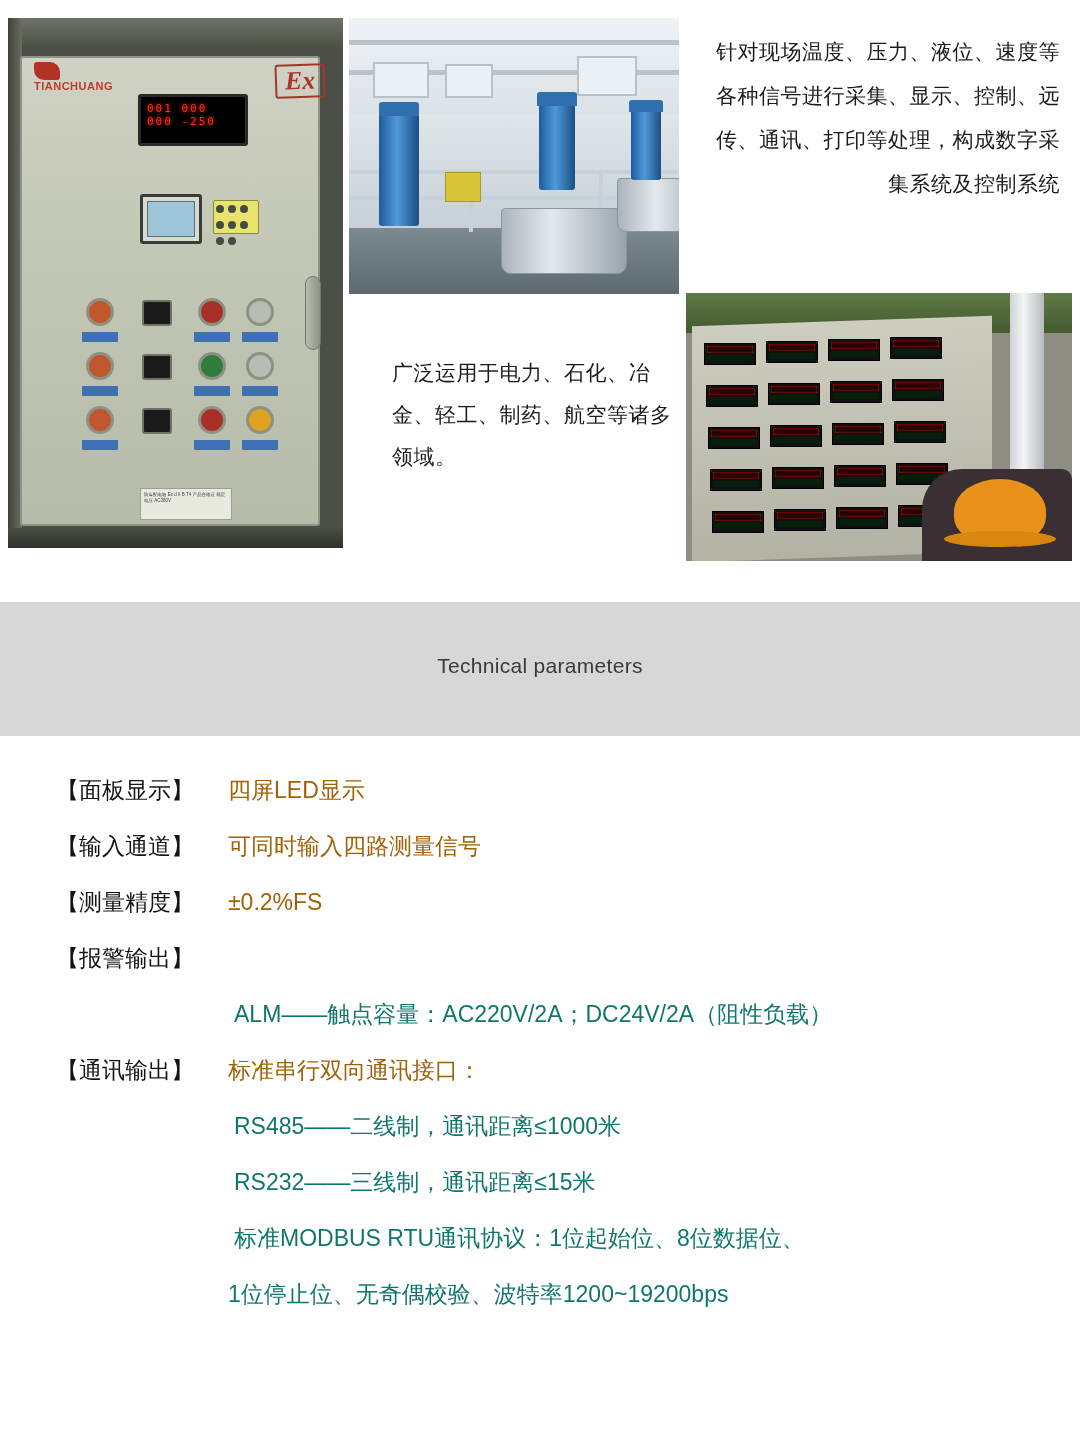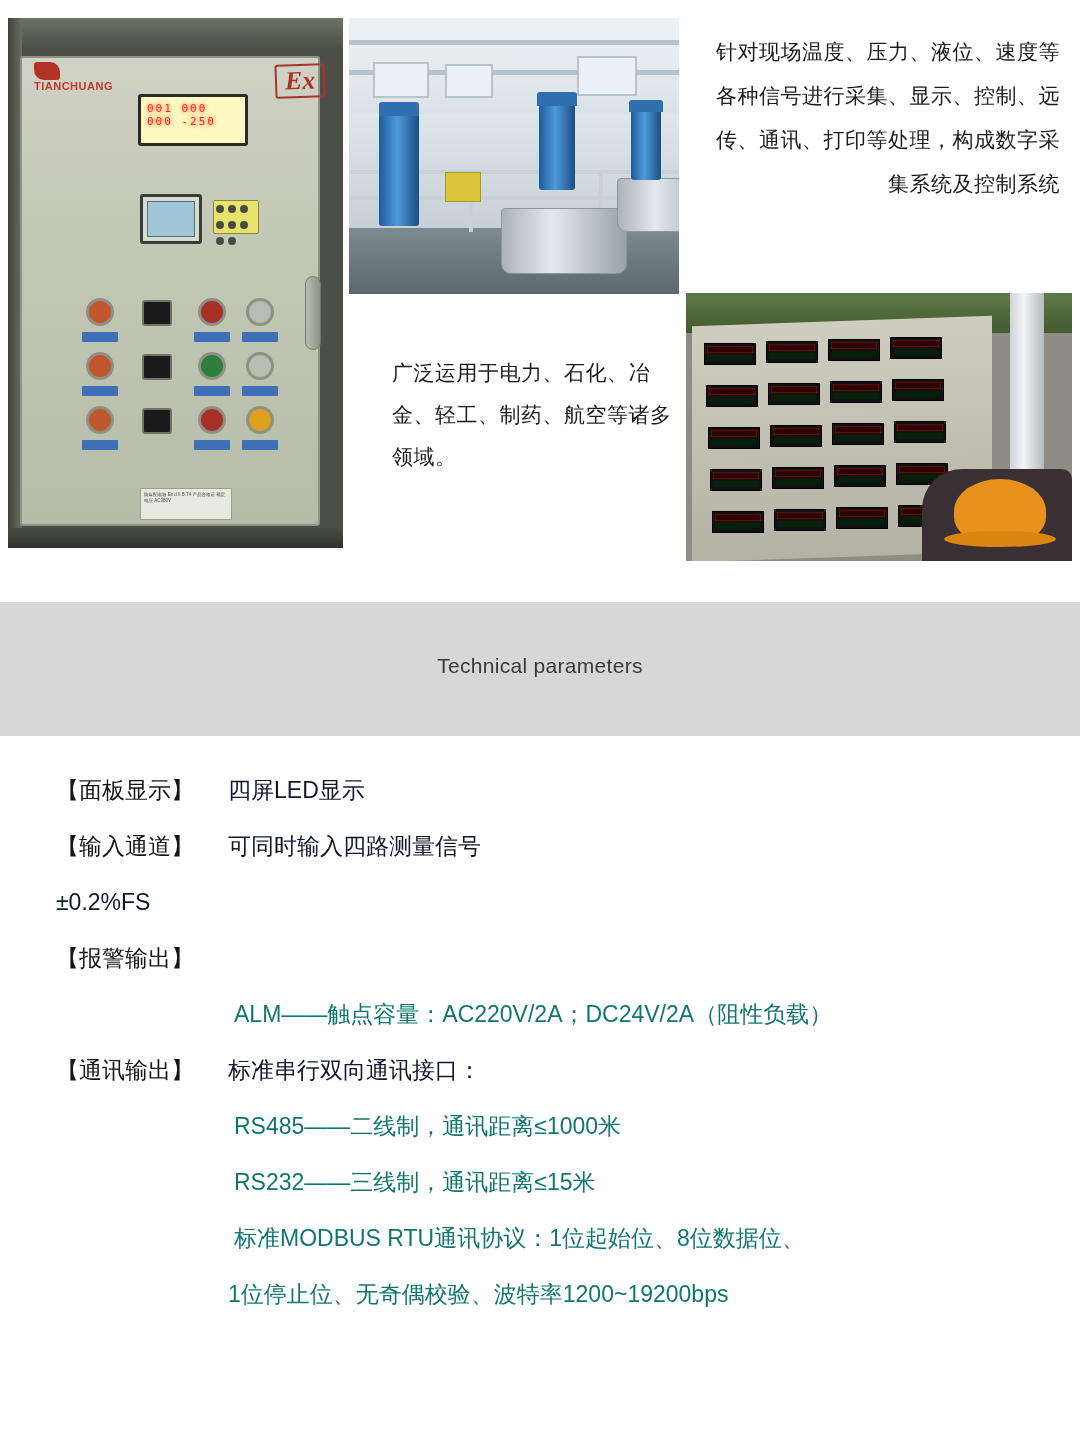--- a/index.html
+++ b/index.html
@@ -66,21 +66,21 @@
   .cab-ex {
     position: absolute; right: 18px; top: 46px;
     font-size: 26px; font-style: italic; font-weight: bold;
     color: #a8352a; font-family: "Liberation Serif", serif;
     border: 2px solid #a8352a; padding: 0 8px; border-radius: 3px;
     transform: rotate(-2deg);
   }
   .led-panel {
     position: absolute; left: 130px; top: 76px;
     width: 110px; height: 52px;
-    background: #fef9c3; border: 3px solid #2a2a2a; border-radius: 3px;
+    background: #000000; border: 3px solid #2a2a2a; border-radius: 3px;
     padding: 5px 6px;
   }
   .led-line {
     font-family: "DejaVu Sans Mono", monospace;
     color: #ff2b1a; font-size: 11px; letter-spacing: 2px;
     text-shadow: 0 0 4px #ff3b22;
   }
   .lcd-box {
     position: absolute; left: 132px; top: 176px;
     width: 62px; height: 50px;
@@ -282,21 +282,21 @@
   .spec-key {
     width: 172px;
     flex: 0 0 172px;
     font-size: 23px;
     color: #141414;
     line-height: 56px;
     white-space: nowrap;
   }
   .spec-val {
     font-size: 23px;
-    color: #0f172a;
+    color: #a16207;
     line-height: 56px;
     white-space: nowrap;
   }
   .spec-cont {
     padding-left: 212px;
     font-size: 23px;
     color: #0f766e;
     line-height: 56px;
     white-space: nowrap;
   }
@@ -506,20 +506,21 @@
       <div class="spec-key">【面板显示】</div>
       <div class="spec-val">四屏LED显示</div>
     </div>
 
     <div class="spec-row">
       <div class="spec-key">【输入通道】</div>
       <div class="spec-val">可同时输入四路测量信号</div>
     </div>
 
     <div class="spec-row">
+      <div class="spec-key">【测量精度】</div>
       <div class="spec-val">±0.2%FS</div>
     </div>
 
     <div class="spec-row">
       <div class="spec-key">【报警输出】</div>
     </div>
     <div class="spec-cont indent-a">ALM——触点容量：AC220V/2A；DC24V/2A（阻性负载）</div>
 
     <div class="spec-row">
       <div class="spec-key">【通讯输出】</div>

